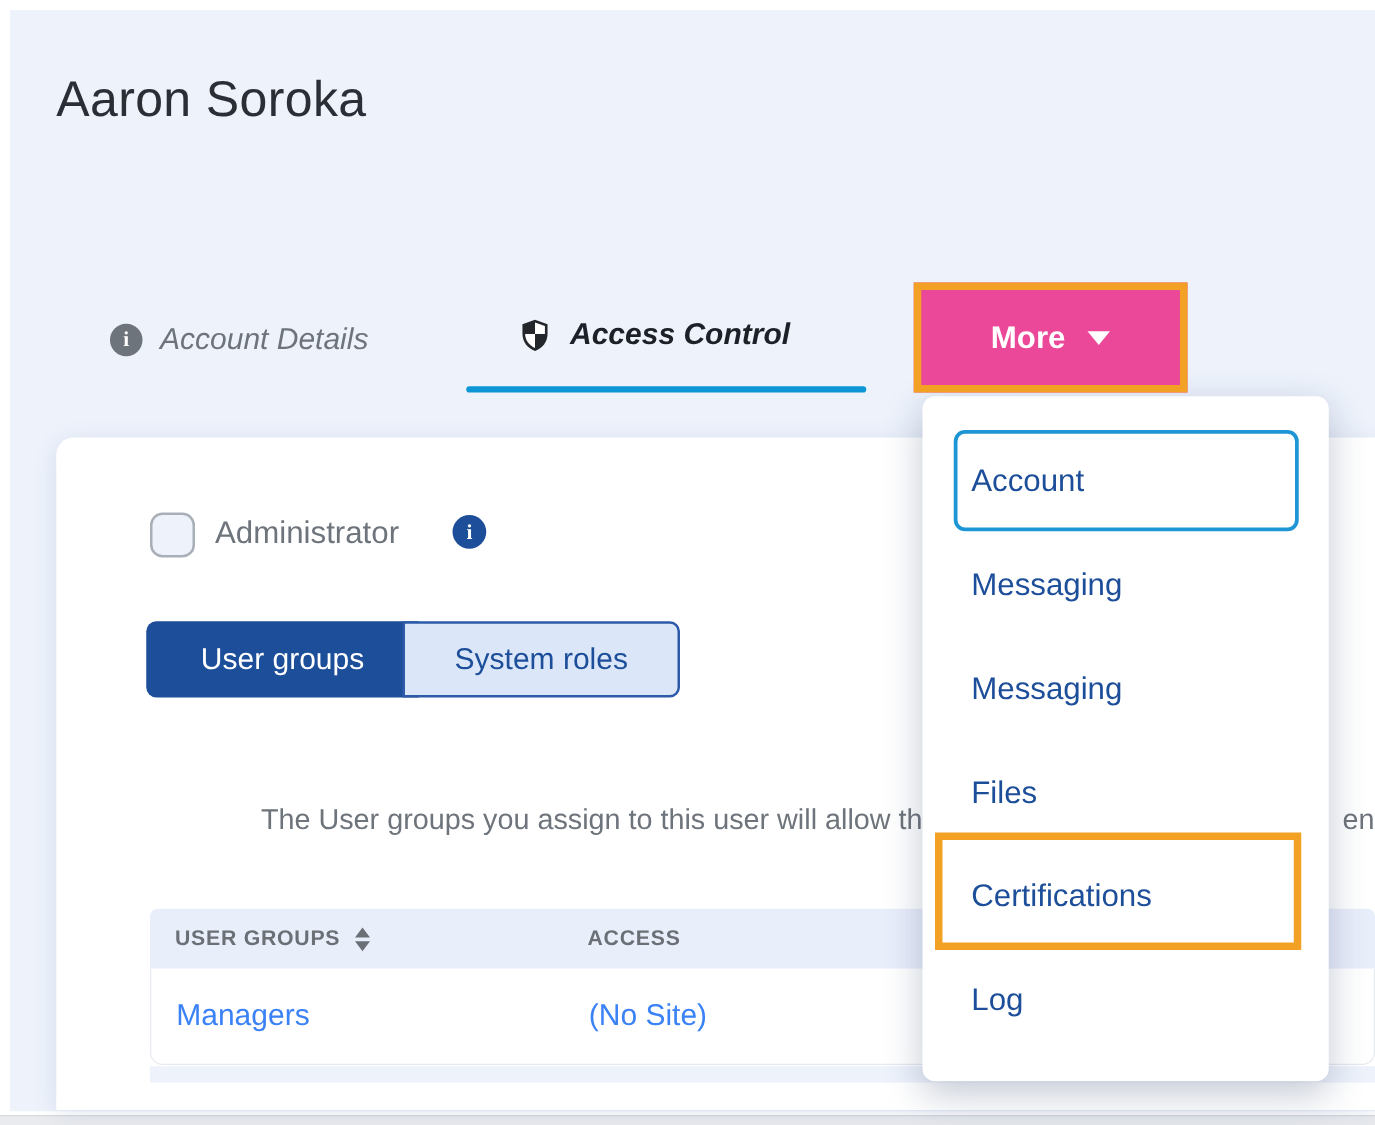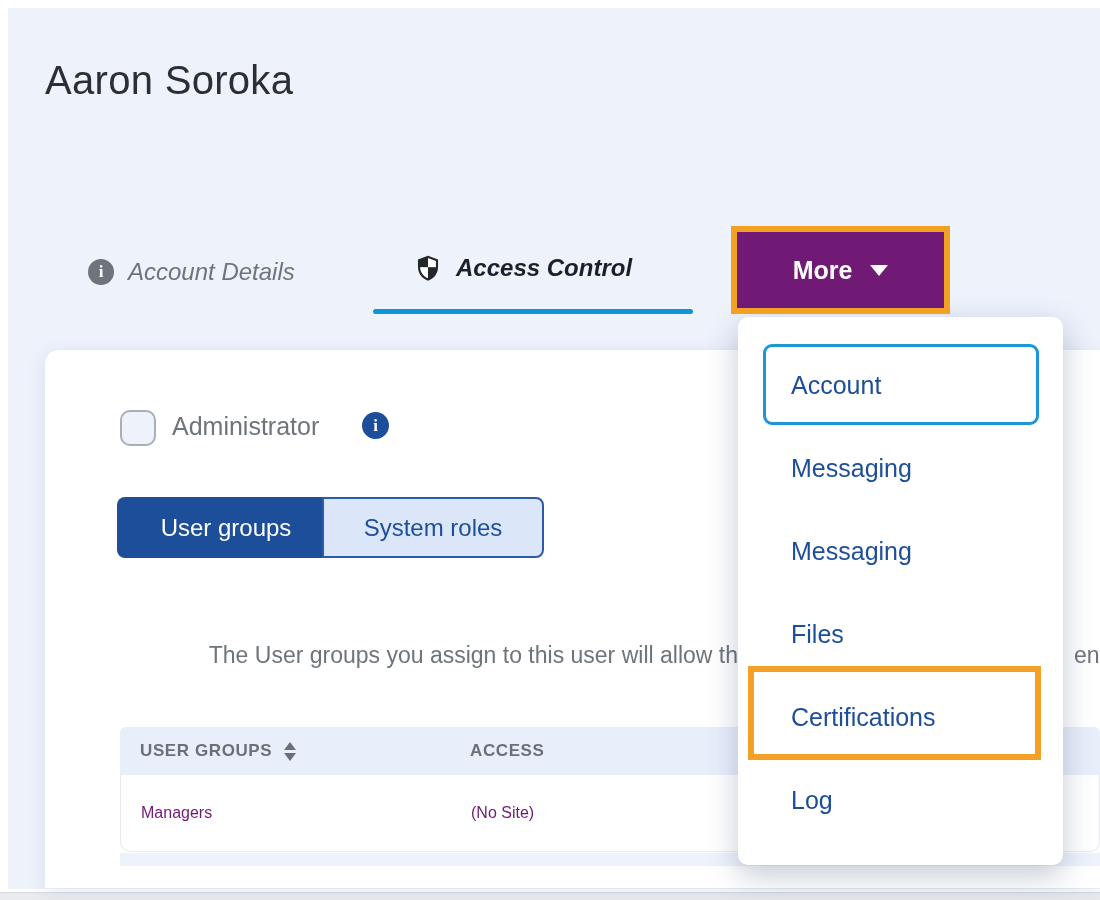--- a/index.html
+++ b/index.html
@@ -17,28 +17,28 @@
   .tab-label { font-size:24px;font-style:italic; }
   .tab-account .tab-label { color:#6e747b; font-weight:500; }
   .tab-access  .tab-label { color:#1d2127; font-weight:600; }
   .info-circle { width:26px; height:26px; border-radius:50%; background:#6e747b; color:#fff;
                  display:flex; align-items:center; justify-content:center;
                  font-size:17px; font-weight:700; font-family:"Liberation Serif", serif; }
   .tab-underline { position:absolute; left:373px; top:309px; width:320px; height:5px; background:#0d96d6; border-radius:3px; }
 
   
   .more-button { position:absolute; left:731px; top:226px; width:219px; height:88px; z-index:7;
-                 border:6px solid #f2a124; background:#701a75; display:flex; align-items:center;
+                 border:6px solid #f2a124; background:#ec4899; display:flex; align-items:center;
                  justify-content:center; gap:18px; color:#ffffff; font-size:25px; font-weight:600; cursor:pointer; }
   .caret-down { width:0; height:0; border-left:9px solid transparent; border-right:9px solid transparent; border-top:11px solid #ffffff; }
 
   
   .dropdown { position:absolute; left:738px; top:317px; width:325px; height:548px; z-index:6;
               background:#ffffff; border-radius:10px; box-shadow:0 10px 30px rgba(40,60,100,.28); padding-top:27px; }
-  .menu-item { height:83px; display:flex; align-items:center; padding-left:53px;
+  .menu-item { height:83px; display:flex; align-items:center; padding-left:39px;
                font-size:25px; font-weight:500; color:#1d4e99; cursor:pointer; }
   .ring-account { position:absolute; left:25px; top:27px; width:276px; height:81px;
                   border:3px solid #1e96d6; border-radius:9px; pointer-events:none; }
   .ring-cert { position:absolute; left:10px; top:349px; width:293px; height:94px;
                border:6px solid #f2a124; pointer-events:none; }
 
   
   .card { position:absolute; left:45px; top:350px; width:1055px; height:538px; background:#ffffff;
           border-radius:14px 0 0 0; box-shadow:0 4px 18px rgba(120,140,180,.18); z-index:1; }
 
@@ -64,21 +64,21 @@
   .th { position:absolute; top:0; height:48px; display:flex; align-items:center;
         font-size:17px; font-weight:700; letter-spacing:.6px; color:#6b7077; }
   .th-usergroups { left:20px; gap:12px; cursor:pointer; }
   .th-access { left:350px; }
   .sort-icon { display:flex; flex-direction:column; gap:3px; }
   .sort-up   { width:0; height:0; border-left:6px solid transparent; border-right:6px solid transparent; border-bottom:8px solid #6b7077; }
   .sort-down { width:0; height:0; border-left:6px solid transparent; border-right:6px solid transparent; border-top:8px solid #6b7077; }
 
   .table-row { position:absolute; left:120px; top:775px; width:980px; height:77px; z-index:2;
                background:#ffffff; border:1px solid #e7eaef; border-top:none; border-radius:0 0 10px 10px; }
-  .td { position:absolute; top:0; height:76px; display:flex; align-items:center; font-size:16px; color:#701a75; }
+  .td { position:absolute; top:0; height:76px; display:flex; align-items:center; font-size:24px; color:#3b82f6; }
   .td-usergroup { left:20px; }
   .td-access { left:350px; }
 
   .table-strip { position:absolute; left:120px; top:853px; width:980px; height:13px; background:#edf2fb; z-index:2; }
 
   .bottom-bar { position:absolute; left:0; top:892px; width:1100px; height:8px; background:#e9ebee; border-top:1px solid #d8dadd; }
 </style>
 </head>
 <body>
 

